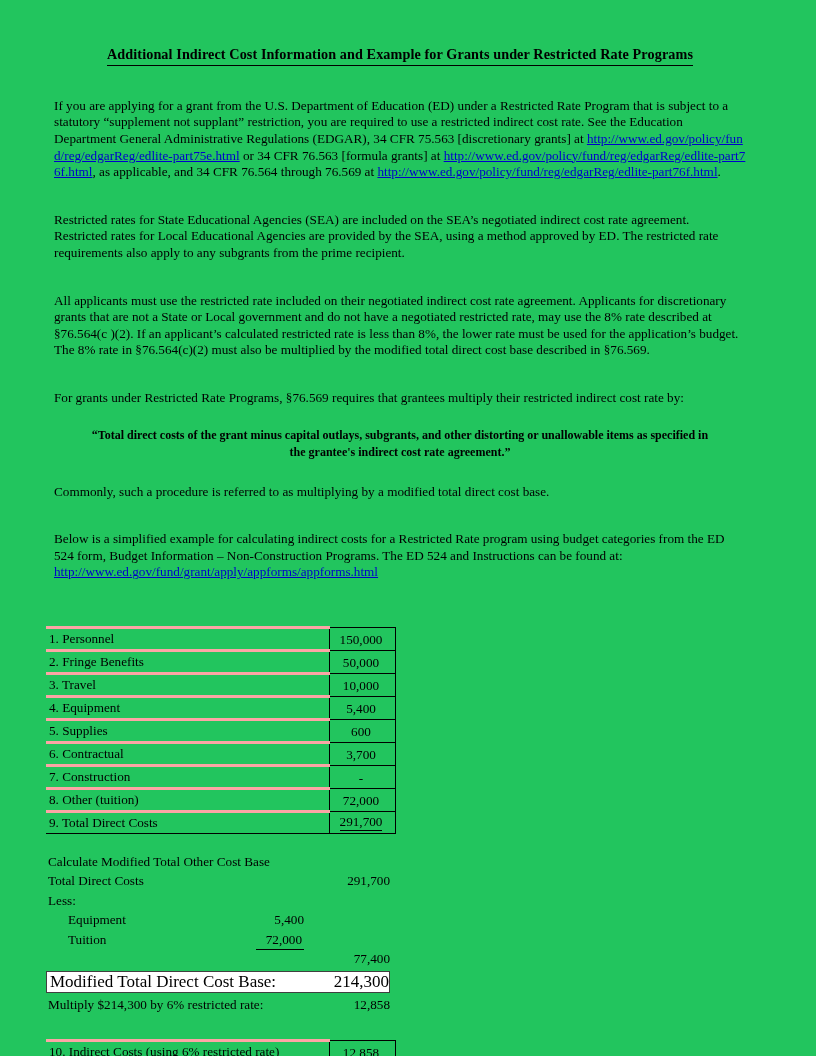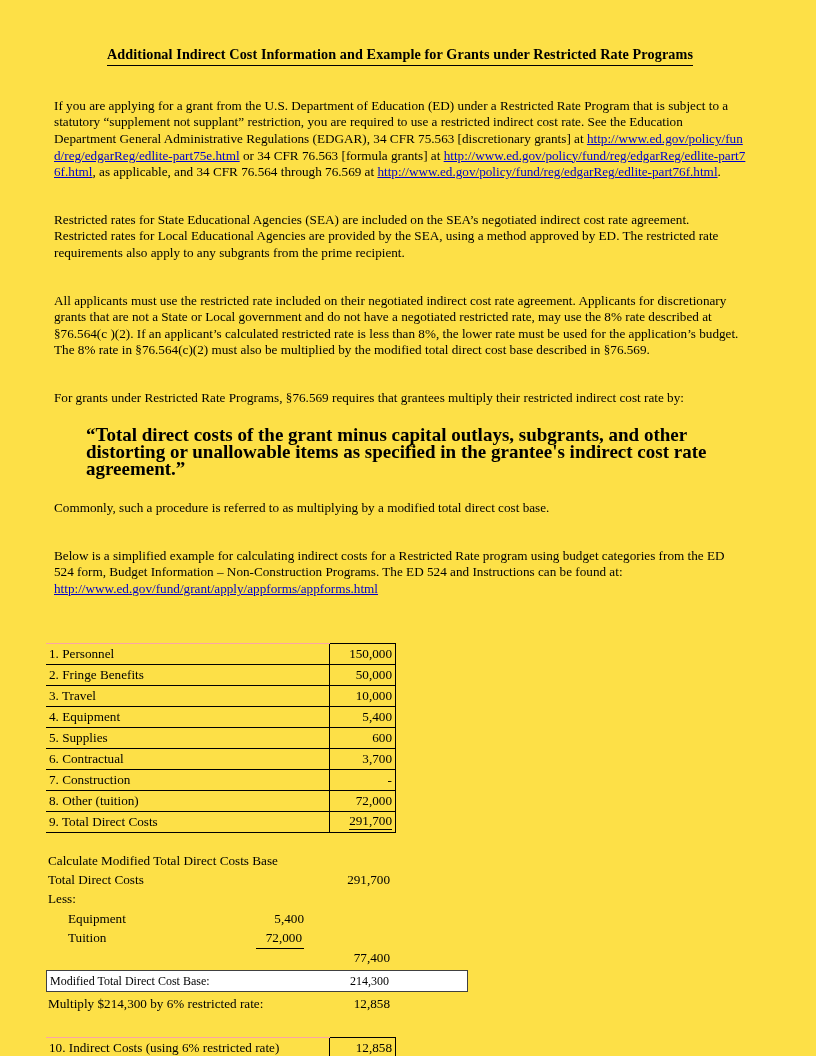--- a/index.html
+++ b/index.html
@@ -9,21 +9,21 @@
     background: #ffffff;
   }
   body {
     font-family: "Liberation Serif", "DejaVu Serif", serif;
     color: #000000;
   }
   .page {
     position: relative;
     width: 816px;
     height: 1056px;
-    background: #fde047;
+    background: #22c55e;
     margin: 0 auto;
     overflow: hidden;
     box-sizing: border-box;
     padding: 46px 62px 0 46px;
   }
   .doc-title {
     text-align: center;
     font-weight: bold;
     font-size: 14.2px;
     letter-spacing: 0.1px;
@@ -45,49 +45,50 @@
   }
   .sp-after-title { height: 22px; }
   .sp-par { height: 15px; }
   .sp-small { height: 13px; }
   a.link, .link {
     color: #0000cc;
     text-decoration: underline;
     word-break: break-all;
   }
   .blockquote {
-    font-size: 19px;
+    font-size: 12px;
     line-height: 16.6px;
     font-weight: bold;
     margin: 0;
     padding: 0 40px 0 40px;
+    text-align: center;
   }
 
   
   table.budget {
     border-collapse: collapse;
     width: 350px;
     font-size: 13.2px;
     table-layout: fixed;
   }
   table.budget td {
     padding: 1px 0 2px 0;
     line-height: 16px;
     height: 17px;
     vertical-align: bottom;
   }
   table.budget td.lbl {
-    border-top: 1px solid #fca5a5;
+    border-top: 3px solid #fca5a5;
     border-bottom: 1px solid #000;
     padding-left: 3px;
     white-space: nowrap;
   }
   table.budget td.val {
     border: 1px solid #000;
-    text-align: right;
+    text-align: center;
     padding-right: 3px;
     width: 62px;
   }
   table.budget td.val .uline {
     display: inline-block;
     border-bottom: 1px solid #000;
     padding-bottom: 0px;
   }
 
   
@@ -117,24 +118,24 @@
     text-align: right;
   }
   .calc .colA .uline {
     display: inline-block;
     border-bottom: 1px solid #000;
     padding: 0 2px 0 10px;
   }
   .boxed-row {
     border: 1.8px solid #404040;
     height: 22px;
-    width: 422px;
+    width: 344px;
     box-sizing: border-box;
     position: relative;
-    font-size: 12px;
+    font-size: 17px;
     line-height: 20px;
     background: #ffffff;
     text-decoration: underline;
   }
   .boxed-row .lab { position: absolute; left: 3px; top: 0; }
   .boxed-row .colB {
     position: absolute;
     left: 230px;
     width: 112px;
     text-align: right;
@@ -219,21 +220,21 @@
         <td class="lbl">9. Total Direct Costs</td>
         <td class="val"><span class="uline">291,700</span></td>
       </tr>
     </tbody>
   </table>
 
   <div style="height:18px"></div>
 
   <div class="calc">
     <div class="row">
-      <span class="lab">Calculate Modified Total Direct Costs Base</span>
+      <span class="lab">Calculate Modified Total Other Cost Base</span>
     </div>
     <div class="row">
       <span class="lab">Total Direct Costs</span>
       <span class="colB">291,700</span>
     </div>
     <div class="row">
       <span class="lab">Less:</span>
     </div>
     <div class="row">
       <span class="lab ind">Equipment</span>

